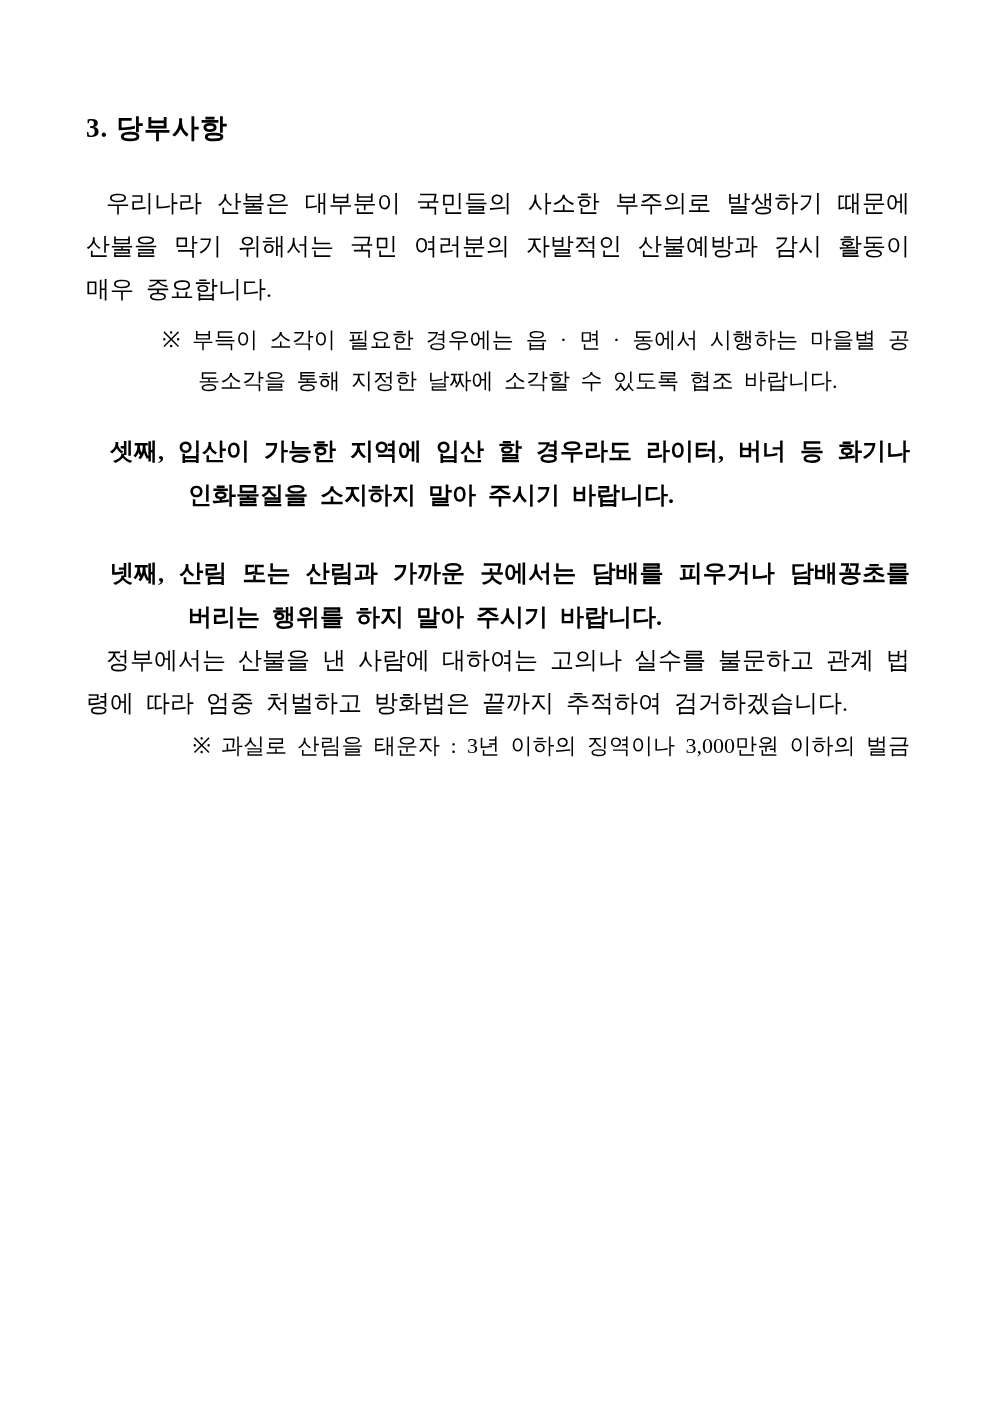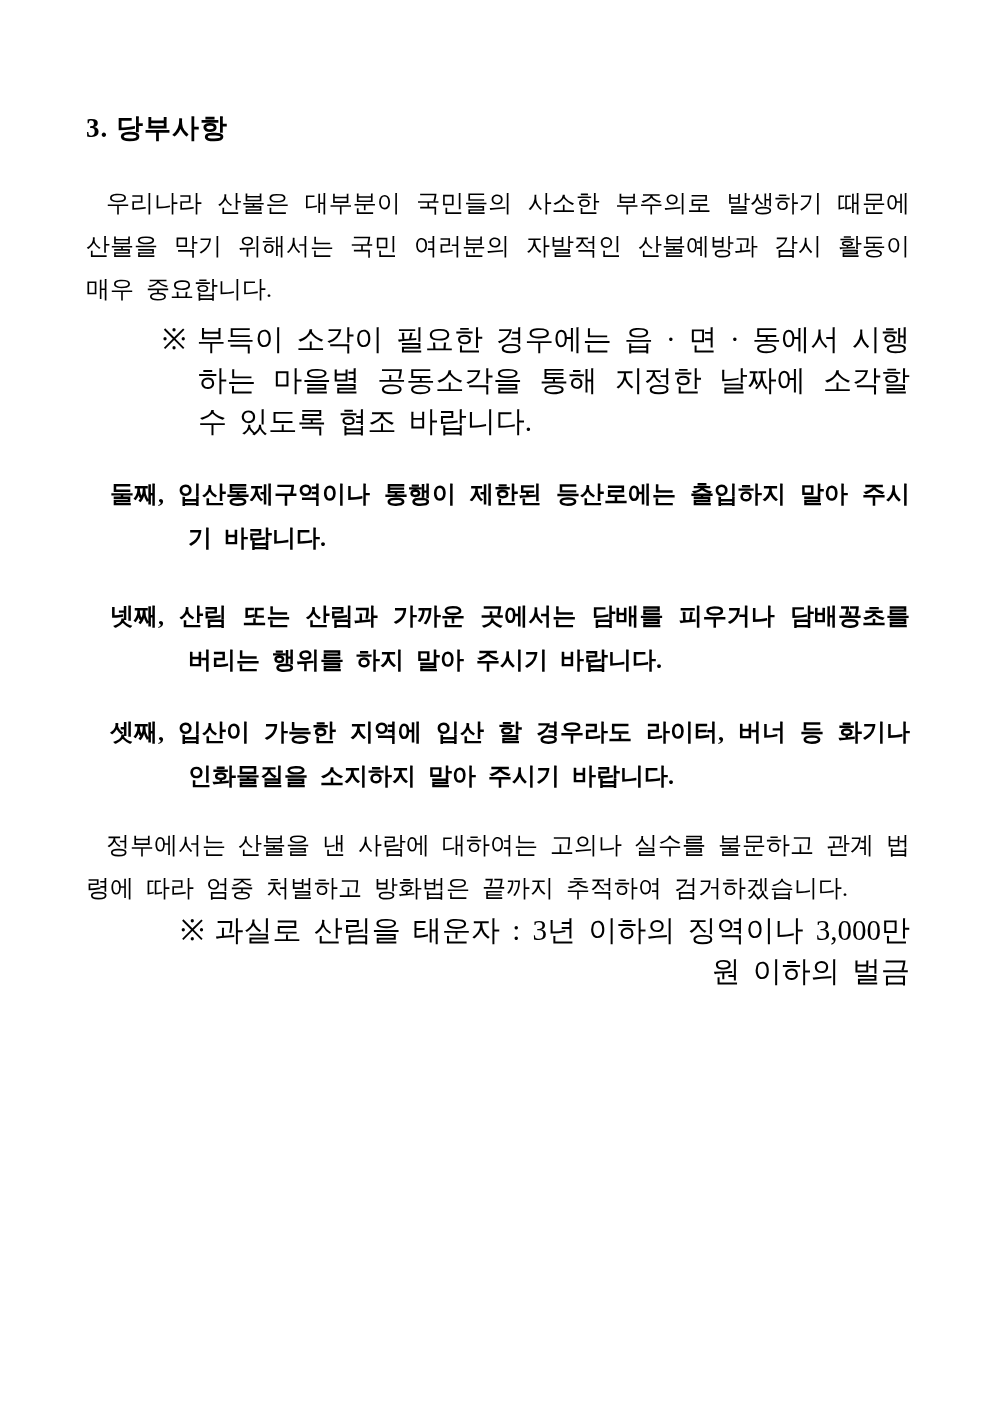--- a/index.html
+++ b/index.html
@@ -36,58 +36,57 @@
     font-size: 24px;
     font-weight: bold;
     line-height: 44px;
     text-align: justify;
     margin: 0 0 0 24px;
     padding-left: 78px;
     text-indent: -78px;
     word-spacing: 6px;
   }
   .note {
-    font-size: 29px;
+    font-size: 22px;
     line-height: 41px;
     text-align: justify;
     margin: 0 0 0 76px;
     padding-left: 36px;
     text-indent: -36px;
     word-spacing: 5px;
   }
   .note .marker { padding-right: 10px; }
   .mt-item1 { margin-top: 26px; }
   .mt-note1 { margin-top: 8px; }
   .mt-item2 { margin-top: 30px; }
   .mt-note2 { margin-top: 6px; }
   .mt-item3 { margin-top: 28px; }
   .mt-item4 { margin-top: 34px; }
-  .mt-enforce { margin-top: 26px; }
+  .mt-enforce { }
   .mt-penalty { margin-top: 0; text-align: right; }
   .mt-closing { margin-top: 34px; }
 </style>
 </head>
 <body>
 
 <div class="page">
   <div class="content">
 
     <h1 class="title">3. 당부사항</h1>
 
     <p class="para first-indent mt-intro">우리나라 산불은 대부분이 국민들의 사소한 부주의로 발생하기 때문에 산불을 막기 위해서는 국민 여러분의 자발적인 산불예방과 감시 활동이 매우 중요합니다.</p>
 
 
     <p class="note mt-note1"><span class="marker">※</span><span>부득이 소각이 필요한 경우에는 읍 · 면 · 동에서 시행하는 마을별 공동소각을 통해 지정한 날짜에 소각할 수 있도록 협조 바랍니다.</span></p>
 
-    <p class="item mt-item2"><span>둘째,</span> <span>입산통제구역이나 통행이 제한된 등산로에는 출입하지 말아 주시기 바랍니다.</span></p>
 
 
+    <p class="item mt-item3"><span>셋째,</span> <span>입산이 가능한 지역에 입산 할 경우라도 라이터, 버너 등 화기나 인화물질을 소지하지 말아 주시기 바랍니다.</span></p>
+
     <p class="item mt-item4"><span>넷째,</span> <span>산림 또는 산림과 가까운 곳에서는 담배를 피우거나 담배꽁초를 버리는 행위를 하지 말아 주시기 바랍니다.</span></p>
-
-    <p class="item mt-item3"><span>셋째,</span> <span>입산이 가능한 지역에 입산 할 경우라도 라이터, 버너 등 화기나 인화물질을 소지하지 말아 주시기 바랍니다.</span></p>
 
     <p class="para first-indent mt-enforce">정부에서는 산불을 낸 사람에 대하여는 고의나 실수를 불문하고 관계 법령에 따라 엄중 처벌하고 방화법은 끝까지 추적하여 검거하겠습니다.</p>
 
     <p class="note mt-penalty"><span class="marker">※</span><span>과실로 산림을 태운자 : 3년 이하의 징역이나 3,000만원 이하의 벌금</span></p>
 
 
   </div>
 </div>
 
 </body></html>

